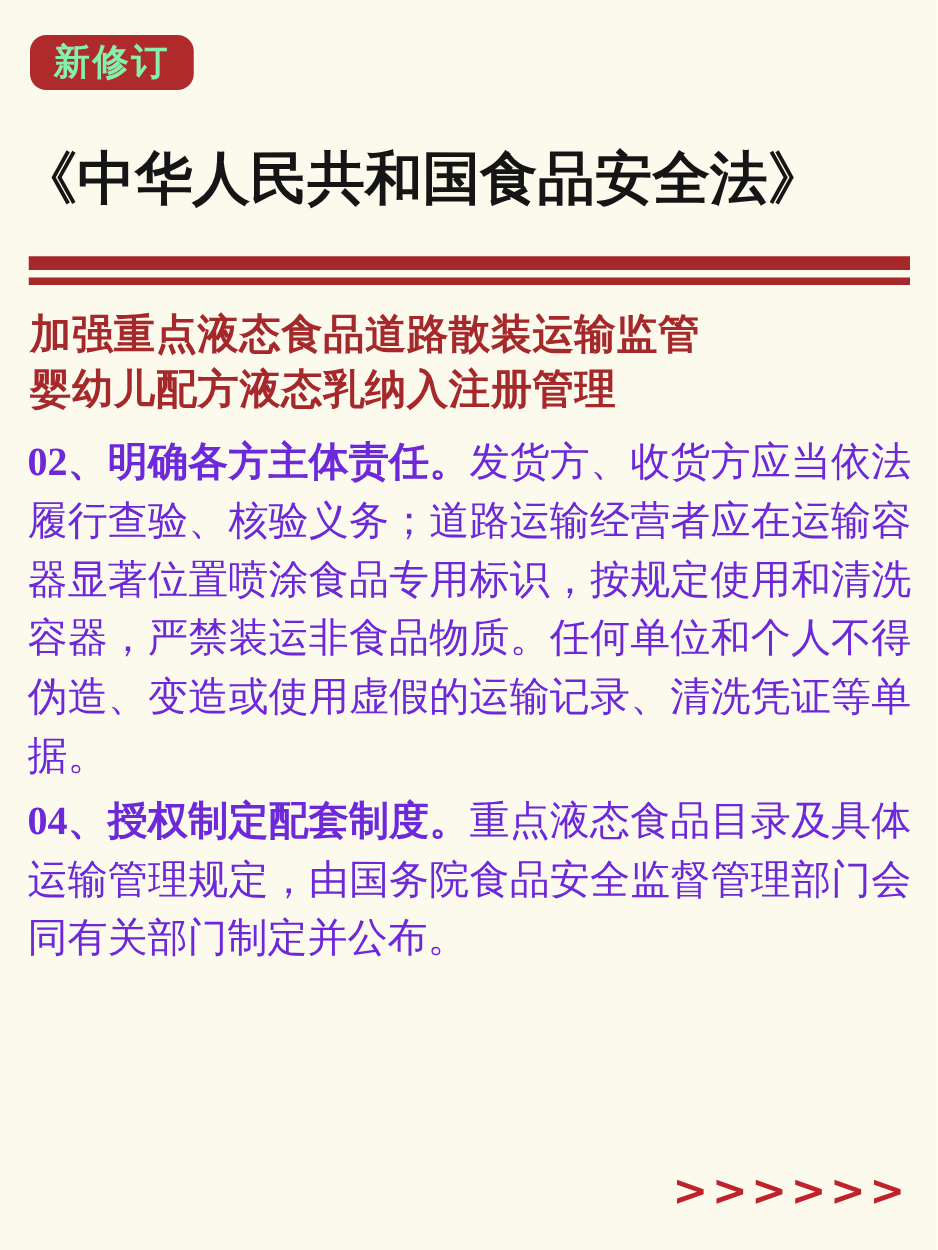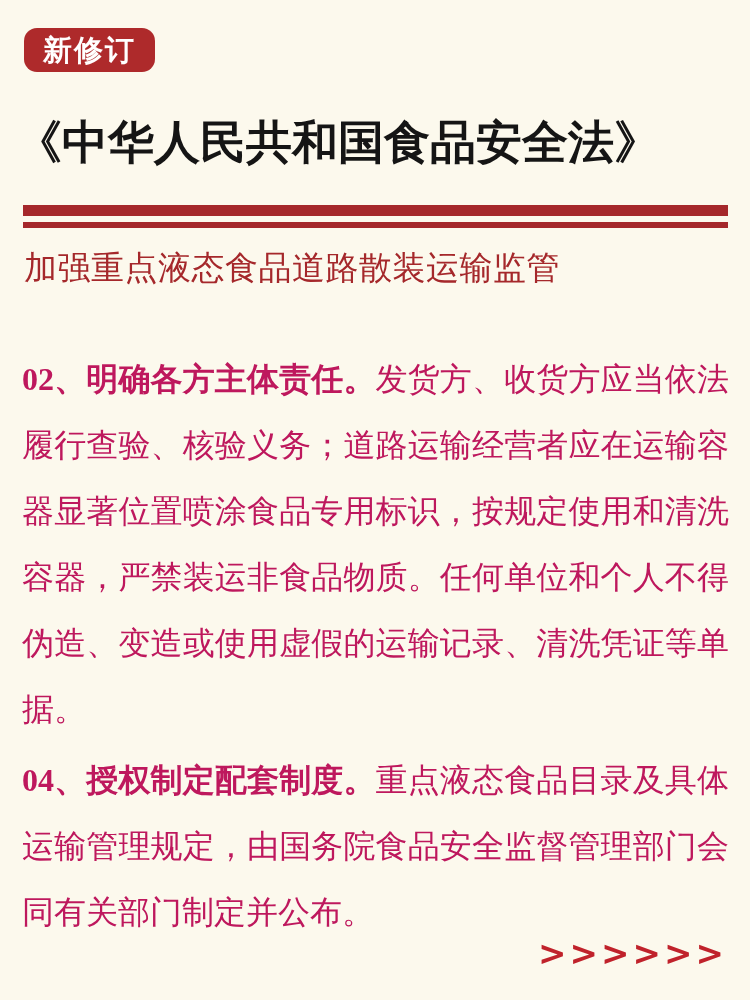--- a/index.html
+++ b/index.html
@@ -9,21 +9,21 @@
     height: 1000px;
     background: #FCF9ED;
     font-family: "Liberation Serif", "DejaVu Serif", serif;
     overflow: hidden;
   }
   .badge {
     position: absolute;
     left: 24px;
     top: 28px;
     background: #AE2A2B;
-    color: #ffffff;
+    color: #86efac;
     border-radius: 13px;
     font-size: 29px;
     font-weight: 700;
     line-height: 36px;
     padding: 4px 19px;
     letter-spacing: 2px;
   }
   .title {
     position: absolute;
     left: 16px;
@@ -41,32 +41,32 @@
     width: 705px;
   }
   .divider .rule-thick { height: 11px; background: #A5282B; }
   .divider .rule-thin  { height: 6px;  background: #A5282B; margin-top: 6px; }
   .heading {
     position: absolute;
     left: 24px;
     top: 246px;
     color: #A5282B;
     font-size: 33px;
-    font-weight: 400;
+    font-weight: 700;
     line-height: 44px;
     letter-spacing: 0.5px;
   }
   .content {
     position: absolute;
     left: 22px;
     top: 346px;
     width: 707px;
     font-size: 32px;
-    line-height: 66px;
-    color: #be185d;
+    line-height: 47px;
+    color: #6d28d9;
     text-align: justify;
     text-justify: inter-ideograph;
   }
   .content p { margin: 0 0 5px 0; }
   .lead { font-weight: 700; }
   .arrows {
     position: absolute;
     right: 23px;
     top: 933px;
     color: #C0222B;
@@ -85,20 +85,21 @@
 
   <h1 class="title" style="margin:0;">《中华人民共和国食品安全法》</h1>
 
   <div class="divider">
     <div class="rule-thick"></div>
     <div class="rule-thin"></div>
   </div>
 
   <div class="heading">
     <div>加强重点液态食品道路散装运输监管</div>
+    <div>婴幼儿配方液态乳纳入注册管理</div>
   </div>
 
   <div class="content">
     <p><span class="lead">02、明确各方主体责任。</span><span>发货方、收货方应当依法履行查验、核验义务；道路运输经营者应在运输容器显著位置喷涂食品专用标识，按规定使用和清洗容器，严禁装运非食品物质。任何单位和个人不得伪造、变造或使用虚假的运输记录、清洗凭证等单据。</span></p>
     <p><span class="lead">04、授权制定配套制度。</span><span>重点液态食品目录及具体运输管理规定，由国务院食品安全监督管理部门会同有关部门制定并公布。</span></p>
   </div>
 
   <div class="arrows">&gt;&gt;&gt;&gt;&gt;&gt;</div>
 
 </div>

